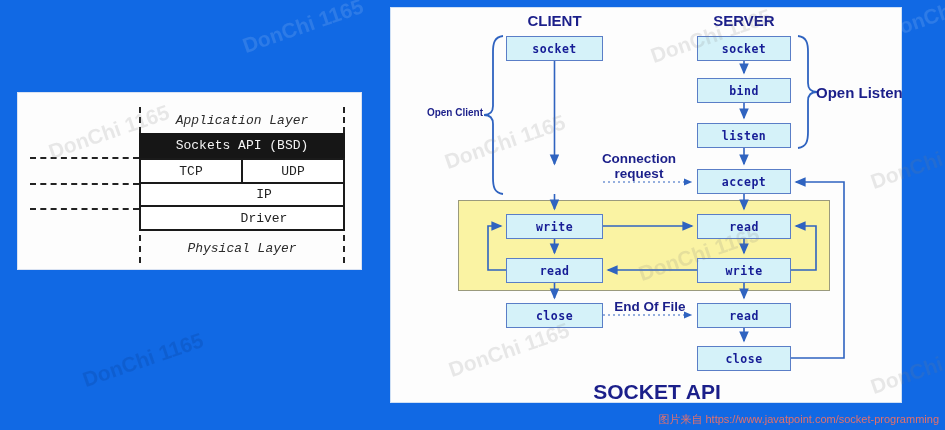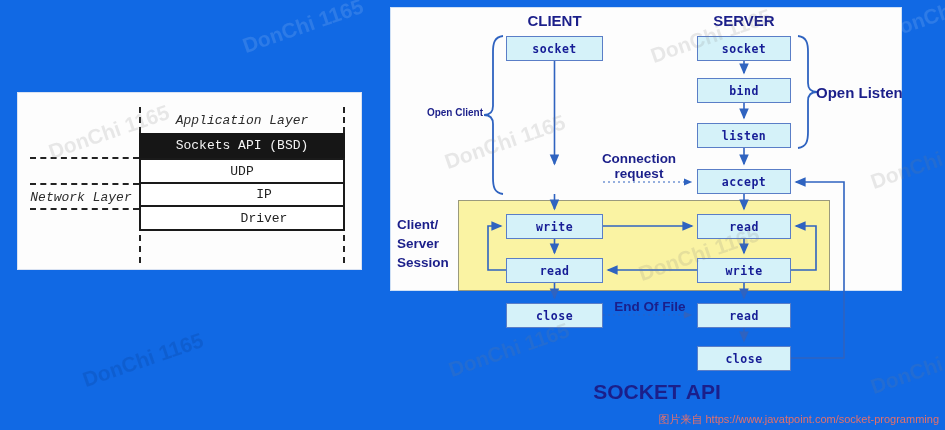--- a/index.html
+++ b/index.html
@@ -33,21 +33,21 @@
   .lrow{border:2px solid var(--ink);margin-top:-2px;display:flex;align-items:center;
         justify-content:center;font-size:13px;color:#222;background:#fff;padding-left:44px;}
   .lrow.first{margin-top:0;}
   .cellsplit{display:flex;padding:0;}
   .cellsplit > div{flex:1;display:flex;align-items:center;justify-content:center;height:100%;}
   .cellsplit > div + div{border-left:2px solid var(--ink);}
   .dashrow{position:absolute;left:12px;width:109px;border-top:2px dashed #222;height:0;}
   .sidelabel{position:absolute;left:8px;width:110px;height:22px;}
 
   
-  .rpanel{position:absolute;left:390px;top:7px;width:512px;height:284px;
+  .rpanel{position:absolute;left:390px;top:7px;width:512px;height:396px;
           background:var(--panel);border:1px solid #cfe0f5;box-sizing:border-box;}
   .rpanel *{box-sizing:border-box;}
   .flowsvg{position:absolute;left:0;top:0;z-index:2;}
   .session{position:absolute;left:67px;top:192px;width:372px;height:91px;
            background:var(--session);border:1.5px solid #9a9a7d;z-index:1;}
   .fbox{position:absolute;width:97px;height:25px;background:var(--boxfill);
         border:1.6px solid var(--boxborder);color:var(--boxtext);
         font-family:"DejaVu Sans Mono",monospace;font-weight:bold;font-size:11.5px;
         letter-spacing:0.5px;display:flex;align-items:center;justify-content:center;z-index:3;}
   .ccol{left:115px;}
@@ -74,32 +74,33 @@
 <div class="lpanel">
 
   <div class="dashcol" style="top:14px;height:26px"></div>
   <div class="dashcol" style="top:142px;height:28px"></div>
 
   <div class="ital" style="position:absolute;left:122px;top:15px;width:204px;height:25px">Application Layer</div>
 
   <div class="stack">
     <div class="blackbar">Sockets API (BSD)</div>
     <div class="lrow first cellsplit" style="height:26px">
+      <div>TCP</div>
       <div>UDP</div>
     </div>
     <div class="lrow" style="height:25px">IP</div>
     <div class="lrow" style="height:26px">Driver</div>
   </div>
 
+  <div class="ital" style="position:absolute;left:122px;top:143px;width:204px;height:25px">Physical Layer</div>
 
   <div class="dashrow" style="top:64px"></div>
   <div class="dashrow" style="top:90px"></div>
   <div class="dashrow" style="top:115px"></div>
 
-  <div class="sidelabel ital" style="top:93px">Network Layer</div>
 </div>
 
 <div class="rpanel">
 
   <div class="session"></div>
 
   <svg class="flowsvg" width="512" height="396" viewBox="0 0 512 396">
     <defs>
       <marker id="ah" markerWidth="8" markerHeight="7" refX="6" refY="3" orient="auto">
         <path d="M0,0 L7,3 L0,6 z" fill="#2f63c0"></path>
@@ -155,24 +156,19 @@
   <div class="fbox scol" style="top:338px">close</div>
 
   <div class="navy" style="left:4px;top:99px;width:88px;font-size:10px;text-align:right;white-space:nowrap">Open Client</div>
   <div class="navy" style="left:425px;top:76px;font-size:15px;white-space:nowrap">Open Listen</div>
 
   <div class="navy lblsm" style="left:198px;top:144px;width:100px">
     <div>Connection</div>
     <div>request</div>
   </div>
 
-  <div class="navy lblsm" style="left:6px;top:207px;text-align:left;line-height:19px">
-    <div>Client/</div>
-    <div>Server</div>
-    <div>Session</div>
-  </div>
 
   <div class="navy lblsm" style="left:213px;top:292px;width:92px;white-space:nowrap">End Of File</div>
 
   <div class="navy" style="left:116px;top:372px;width:300px;text-align:center;font-size:21px">SOCKET API</div>
 </div>
 
 <div class="caption">图片来自 https://www.javatpoint.com/socket-programming</div>
 
 </body></html>

